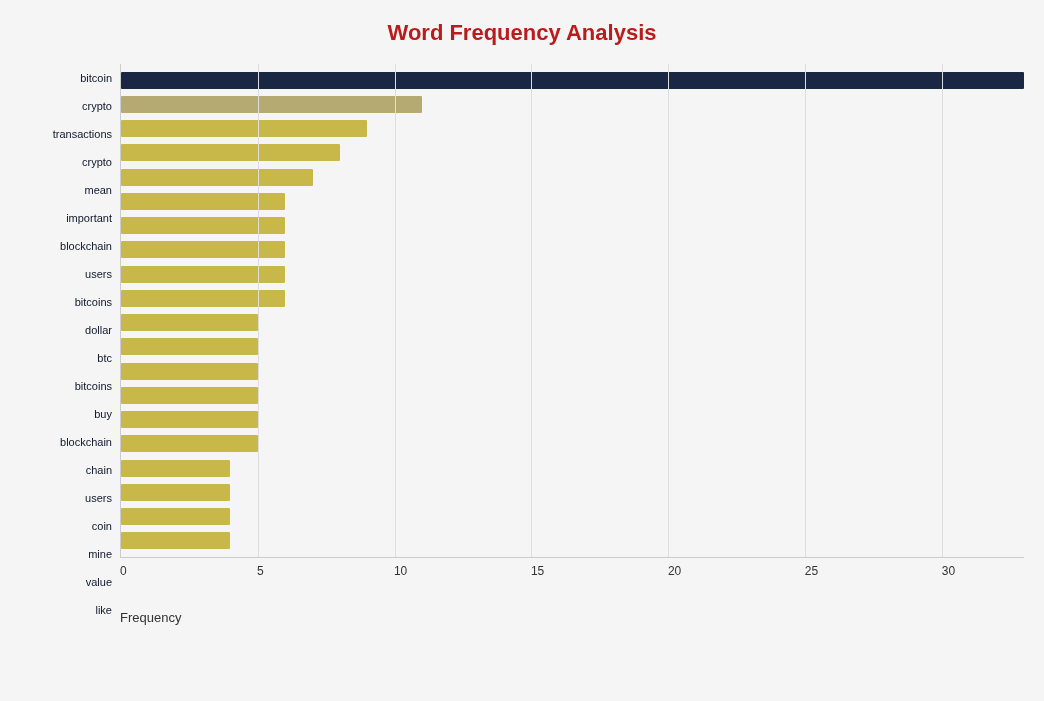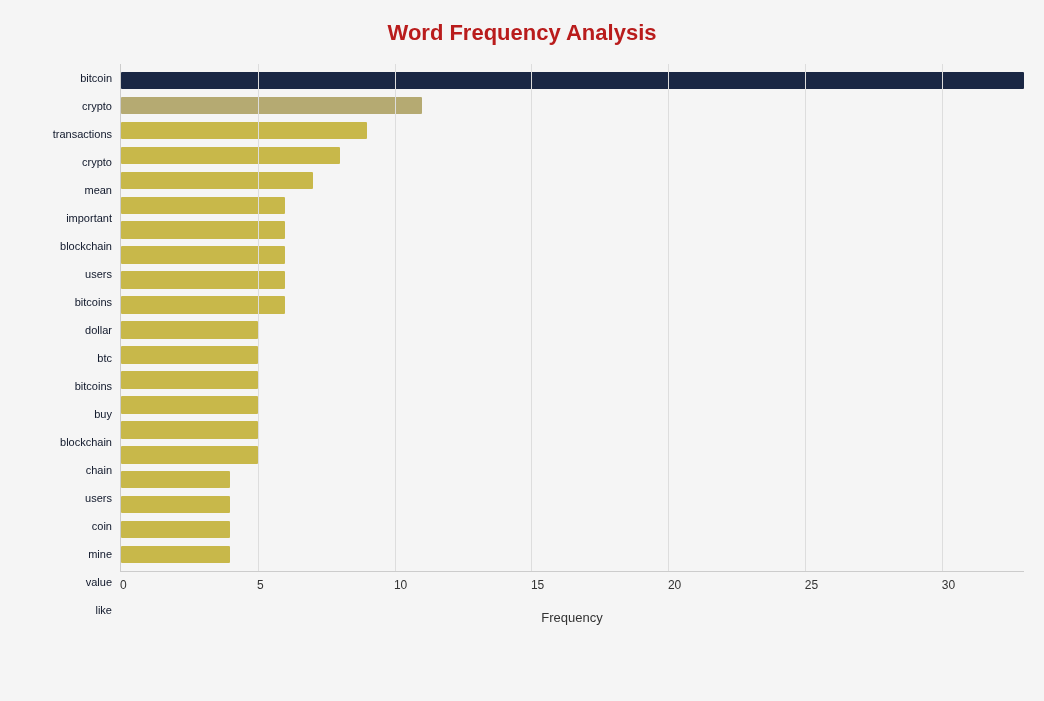--- a/index.html
+++ b/index.html
@@ -90,24 +90,24 @@
     }
     .x-label {
       font-size: 12px;
       color: #333;
       text-align: center;
       width: 0;
       position: absolute;
       transform: translateX(-50%);
     }
     .x-axis-title {
-      text-align: center;
+      text-align: left;
       font-size: 13px;
       color: #333;
-      margin-top: 8px;
+      margin-top: 22px;
     }
   </style>
 </head>
 <body>
 
 <div class="chart-container">
   <div class="chart-title">Word Frequency Analysis</div>
   <div class="chart-area">
     <div class="y-axis-labels" id="y-labels">
         <div class="y-label">bitcoin</div>

